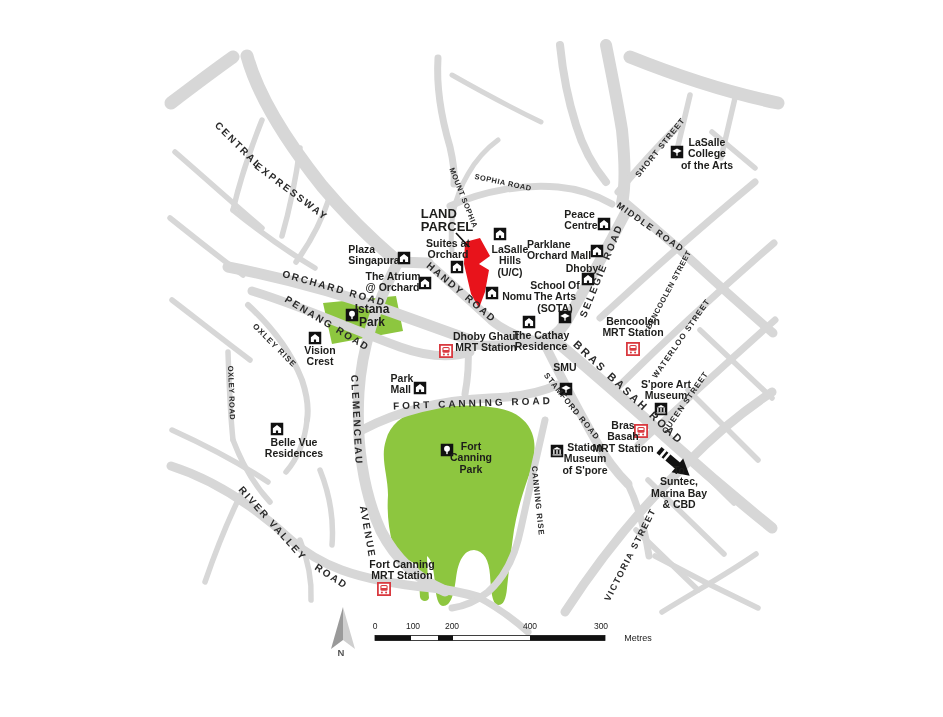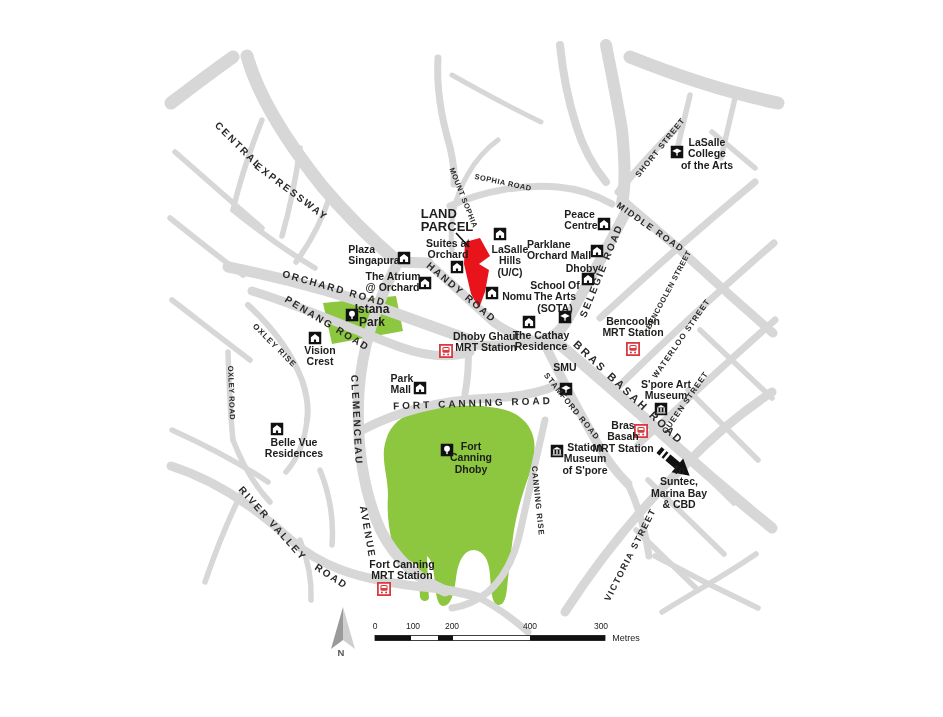--- a/index.html
+++ b/index.html
@@ -10,21 +10,21 @@
        white-space:pre-line;text-align:center;line-height:1.08;color:#1d1d1b;}
   .rd {font-size:10px;font-weight:bold;letter-spacing:2px;color:#2a2a2a;}
   .rdl{font-size:11px;font-weight:bold;letter-spacing:2.5px;color:#2a2a2a;}
   .rdm{font-size:9px;font-weight:bold;letter-spacing:1.5px;color:#2a2a2a;}
   .rds{font-size:8px;font-weight:bold;letter-spacing:1px;color:#2a2a2a;}
   .rdxs{font-size:7.5px;font-weight:bold;letter-spacing:.5px;color:#2a2a2a;}
   .pl {font-size:10.5px;font-weight:bold;}
   .pll{font-size:13px;font-weight:bold;line-height:1.0;text-align:left;}
   .ta-l{text-align:center;} .ta-r{text-align:left;}
   .tick{font-size:8.5px;color:#222;}
-  .unit{font-size:9px;color:#222;}
+  .unit{font-size:9px;color:#222;margin-left:12px;}
   .north{font-size:9.5px;color:#555;font-weight:bold;}
 </style>
 </head>
 <body>
 
 <div id="stage">
 
 <svg id="roadsvg" width="943" height="717" viewBox="0 0 943 717">
   <defs>
     <symbol id="i-bld" viewBox="0 0 12 12">
@@ -238,21 +238,21 @@
 Museum
 of S'pore</div>
 <div class="lbl pl" style="left:320px;top:356px">Vision
 Crest</div>
 <div class="lbl pl" style="left:294px;top:448px">Belle Vue
 Residences</div>
 <div class="lbl pl ta-l" style="left:372px;top:316px;font-size:12px">Istana
 Park</div>
 <div class="lbl pl ta-l" style="left:471px;top:458px">Fort
 Canning
-Dhoby</div>
+Park</div>
 <div class="lbl pl ta-r" style="left:402px;top:384px">Park
 Mall</div>
 <div class="lbl pl ta-l" style="left:679px;top:488px">To
 Suntec,
 Marina Bay
 &amp; CBD</div>
 
 <div class="lbl pl ta-l" style="left:486px;top:342px">Dhoby Ghaut
 MRT Station</div>
 <div class="lbl pl" style="left:633px;top:327px">Bencoolen

